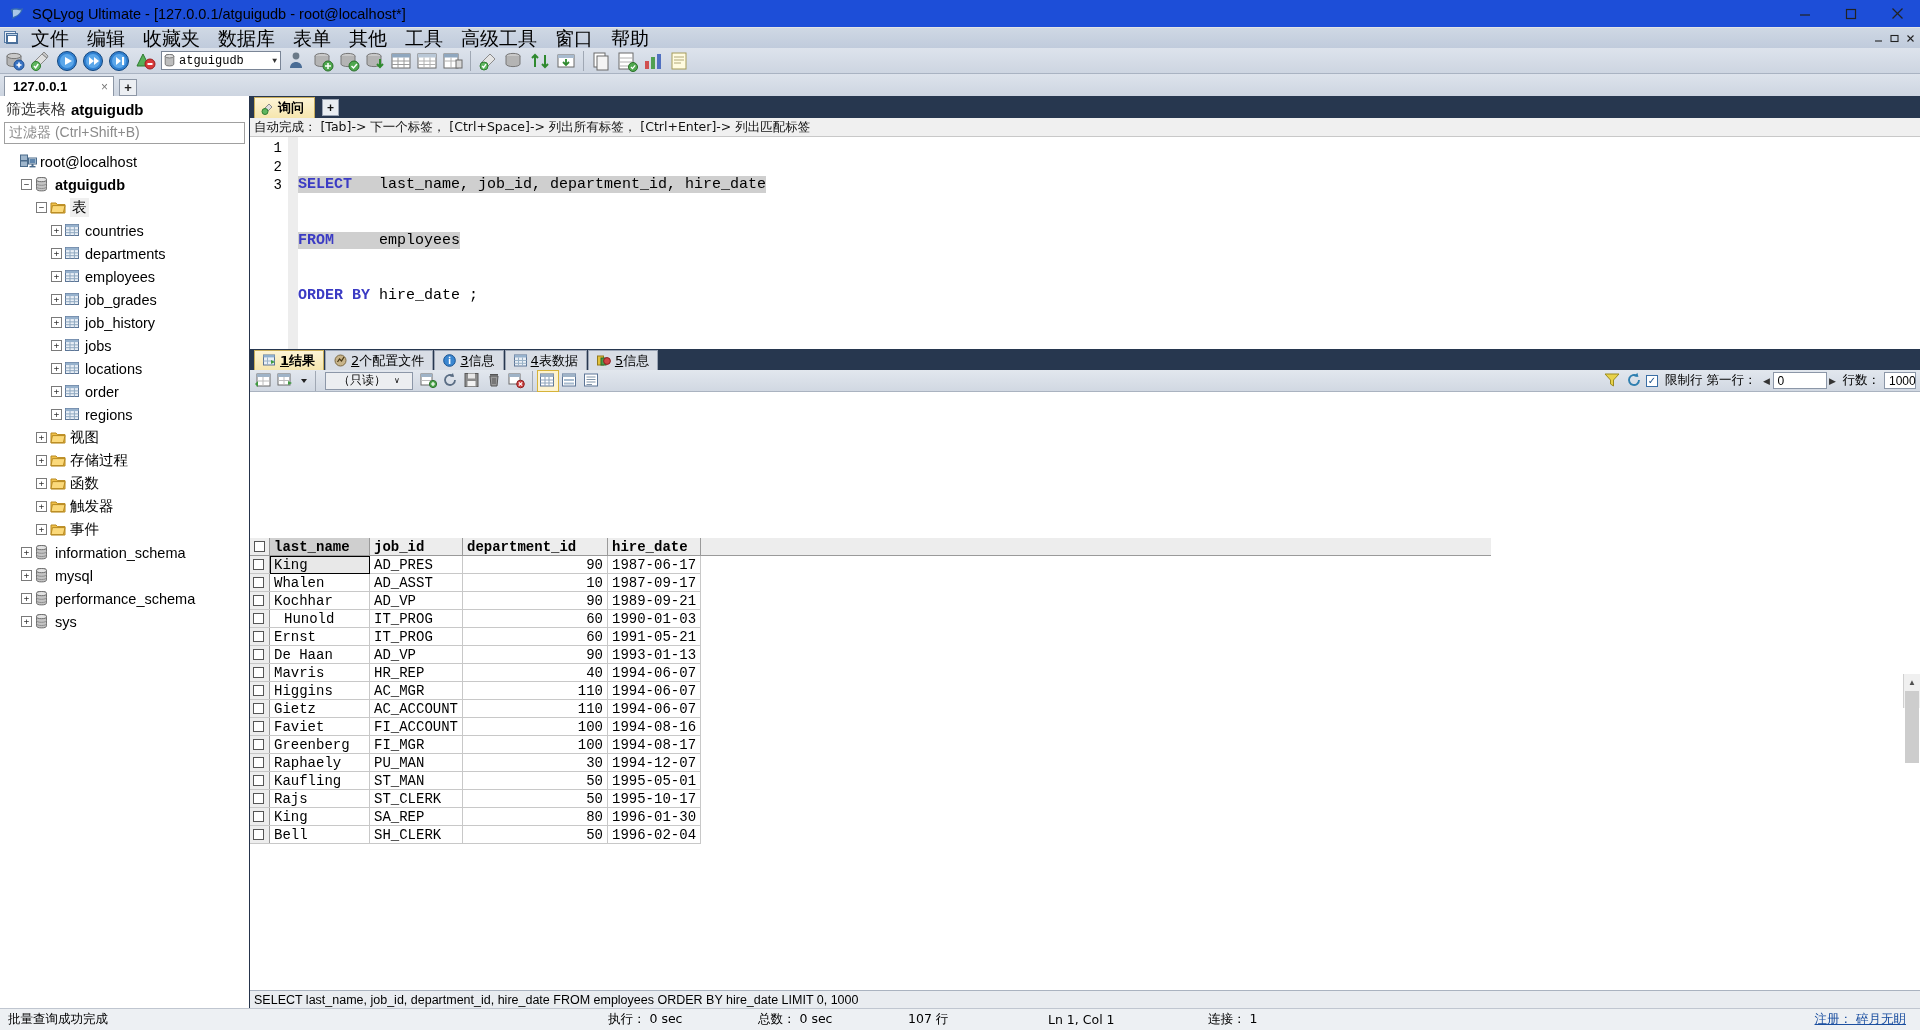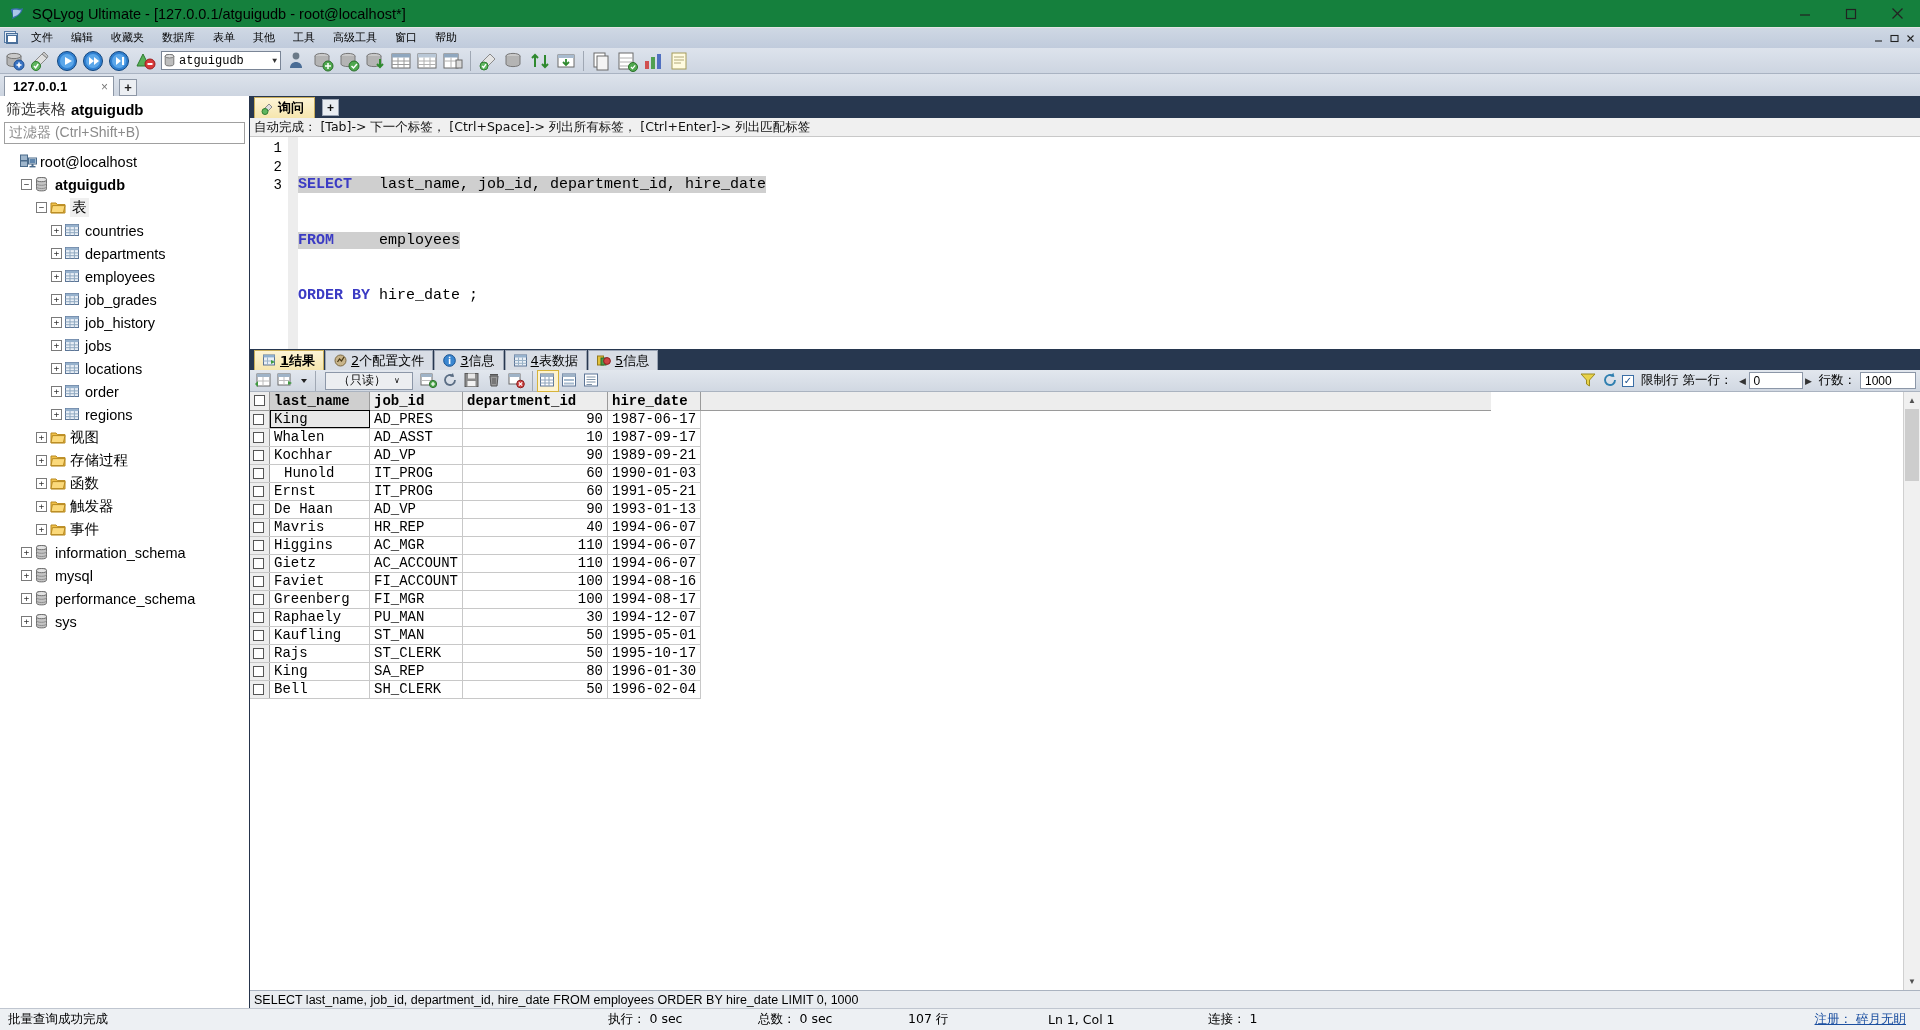--- a/index.html
+++ b/index.html
@@ -10,21 +10,21 @@
     font-size:13px;
     background:#ffffff;
     overflow:hidden;
     -webkit-font-smoothing:none;
   }
   .app { width:1920px; height:1030px; display:flex; flex-direction:column;
          background:#f0f0f0; position:relative; }
 
   
   .titlebar {
-    height:21px; background:#15803d; display:flex; align-items:center;
+    height:21px; background:#1d4ed8; display:flex; align-items:center;
     border-bottom:1px solid #e5e5e5; flex:0 0 28px;
   }
   .title-icon {
     width:18px; height:18px; margin:0 6px 0 8px; position:relative; flex:0 0 18px;
   }
   .title-text { font-size:14.5px; color:#000; font-family:"Liberation Sans",sans-serif; }
   .title-spacer { flex:1 1 auto; }
   .winbtns { display:flex; height:28px; }
   .winbtn { width:46px; height:28px; display:flex; align-items:center; justify-content:center;
             color:#222; font-size:15px; }
@@ -32,21 +32,21 @@
   .winbtn.close svg line { stroke:#222; }
 
   
   .menubar {
     height:20px; background:#c4cfdf; display:flex; align-items:center;
     flex:0 0 20px; position:relative;
     background:linear-gradient(to bottom,#cfd8e4 0%, #c0cbdc 100%);
   }
   .menu-handle { width:22px; height:20px; display:flex; align-items:center; justify-content:center; }
   .menu-item {
-    padding:0 9px; font-size:11px; color:#000; line-height:20px; height:20px;
+    padding:0 9px; font-size:19px; color:#000; line-height:20px; height:20px;
     font-family:"DejaVu Sans", sans-serif;
   }
   .menu-right { position:absolute; right:2px; top:0; display:flex; align-items:center; height:20px; }
   .mr-btn { width:16px; height:18px; display:flex; align-items:center; justify-content:center;
             font-size:11px; color:#333; }
 
   
   .toolbar {
     height:26px; background:#d6dce6; display:flex; align-items:center;
     flex:0 0 26px; padding-left:2px;
@@ -186,21 +186,21 @@
   .rt-check { width:12px; height:12px; border:1px solid #3a6ea5; background:#fff; display:inline-flex;
               align-items:center; justify-content:center; color:#1a4f8a; font-size:10px; margin-right:3px; }
   .rt-num {
     height:17px; width:54px; background:#fff; border:1px solid #8c97a8; font-size:12px;
     display:flex; align-items:center; padding-left:4px; font-family:"Liberation Sans",sans-serif;
   }
   .rt-arrow { width:12px; height:15px; display:flex; align-items:center; justify-content:center;
               font-size:9px; color:#333; }
 
   
-  .gridwrap { flex:1 1 auto; display:flex; min-height:0; background:#fff; position:relative; }
+  .gridwrap { flex:1 1 auto; display:flex; min-height:0; background:#fff; position:relative;align-items:center; }
   .grid { flex:1 1 auto; overflow:hidden; position:relative; }
   table.dg { border-collapse:collapse; font-family:"Liberation Mono", monospace; font-size:14px; }
   table.dg th {
     background:#ededed; border:1px solid #9a9a9a; border-top:none; border-left:none;
     font-weight:bold; text-align:left; padding:0 4px; height:18px; color:#000; white-space:nowrap;
   }
   table.dg td {
     border-right:1px solid #c8c8c8; border-bottom:1px solid #c8c8c8;
     padding:0 4px; height:18px; color:#000; white-space:nowrap; background:#fff;
   }
@@ -1048,21 +1048,21 @@
             <path d="M14 9 a5 5 0 1 1 -2 -4" fill="none" stroke="#2f7fb0" stroke-width="1.9"></path>
             <path d="M12.4 1.8 l1 4.2 l-4.2 -0.7 z" fill="#2f7fb0"></path>
           </svg>
         </div>
         <span class="rt-check">✓</span>
         <span class="rt-lbl">限制行 第一行：</span>
         <span class="rt-arrow">◀</span>
         <div class="rt-num">0</div>
         <span class="rt-arrow">▶</span>
         <span class="rt-lbl">行数：</span>
-        <div class="rt-num" style="width:56px;margin-right:4px;">1000</div>
+        <div class="rt-num" style="width:32px;margin-right:4px;">1000</div>
       </div>
 
       <div class="gridwrap">
         <div class="grid">
           <table class="dg" id="dgrid">
               <thead>
                 <tr>
                   <th class="chk">
                     <span class="cb"></span>
                   </th>

